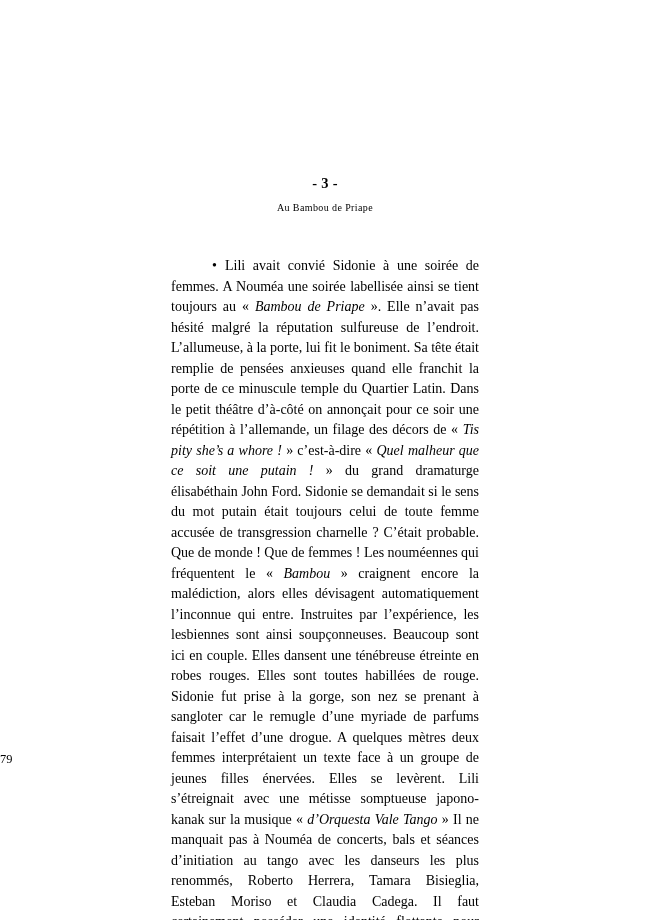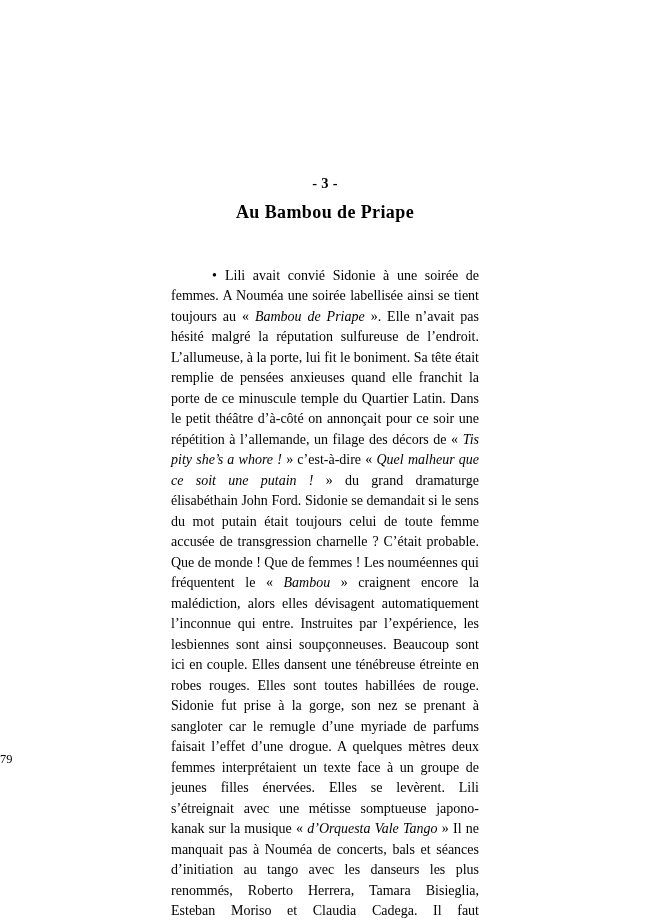--- a/index.html
+++ b/index.html
@@ -29,22 +29,22 @@
   .chapter-number {
     text-align: center;
     font-size: 14.5px;
     font-weight: bold;
     letter-spacing: 0.3px;
     margin: 0 0 10px 0;
     line-height: 1.2;
   }
   .chapter-title {
     text-align: center;
-    font-size: 18px;
-    font-weight: bold;
+    font-size: 10px;
+    font-weight: normal;
     letter-spacing: 0.4px;
     margin: 0 0 42px 0;
     line-height: 1.2;
   }
   .body-text {
     font-size: 14px;
     line-height: 1.465;
     text-align: justify;
     text-justify: inter-word;
     hyphens: none;

